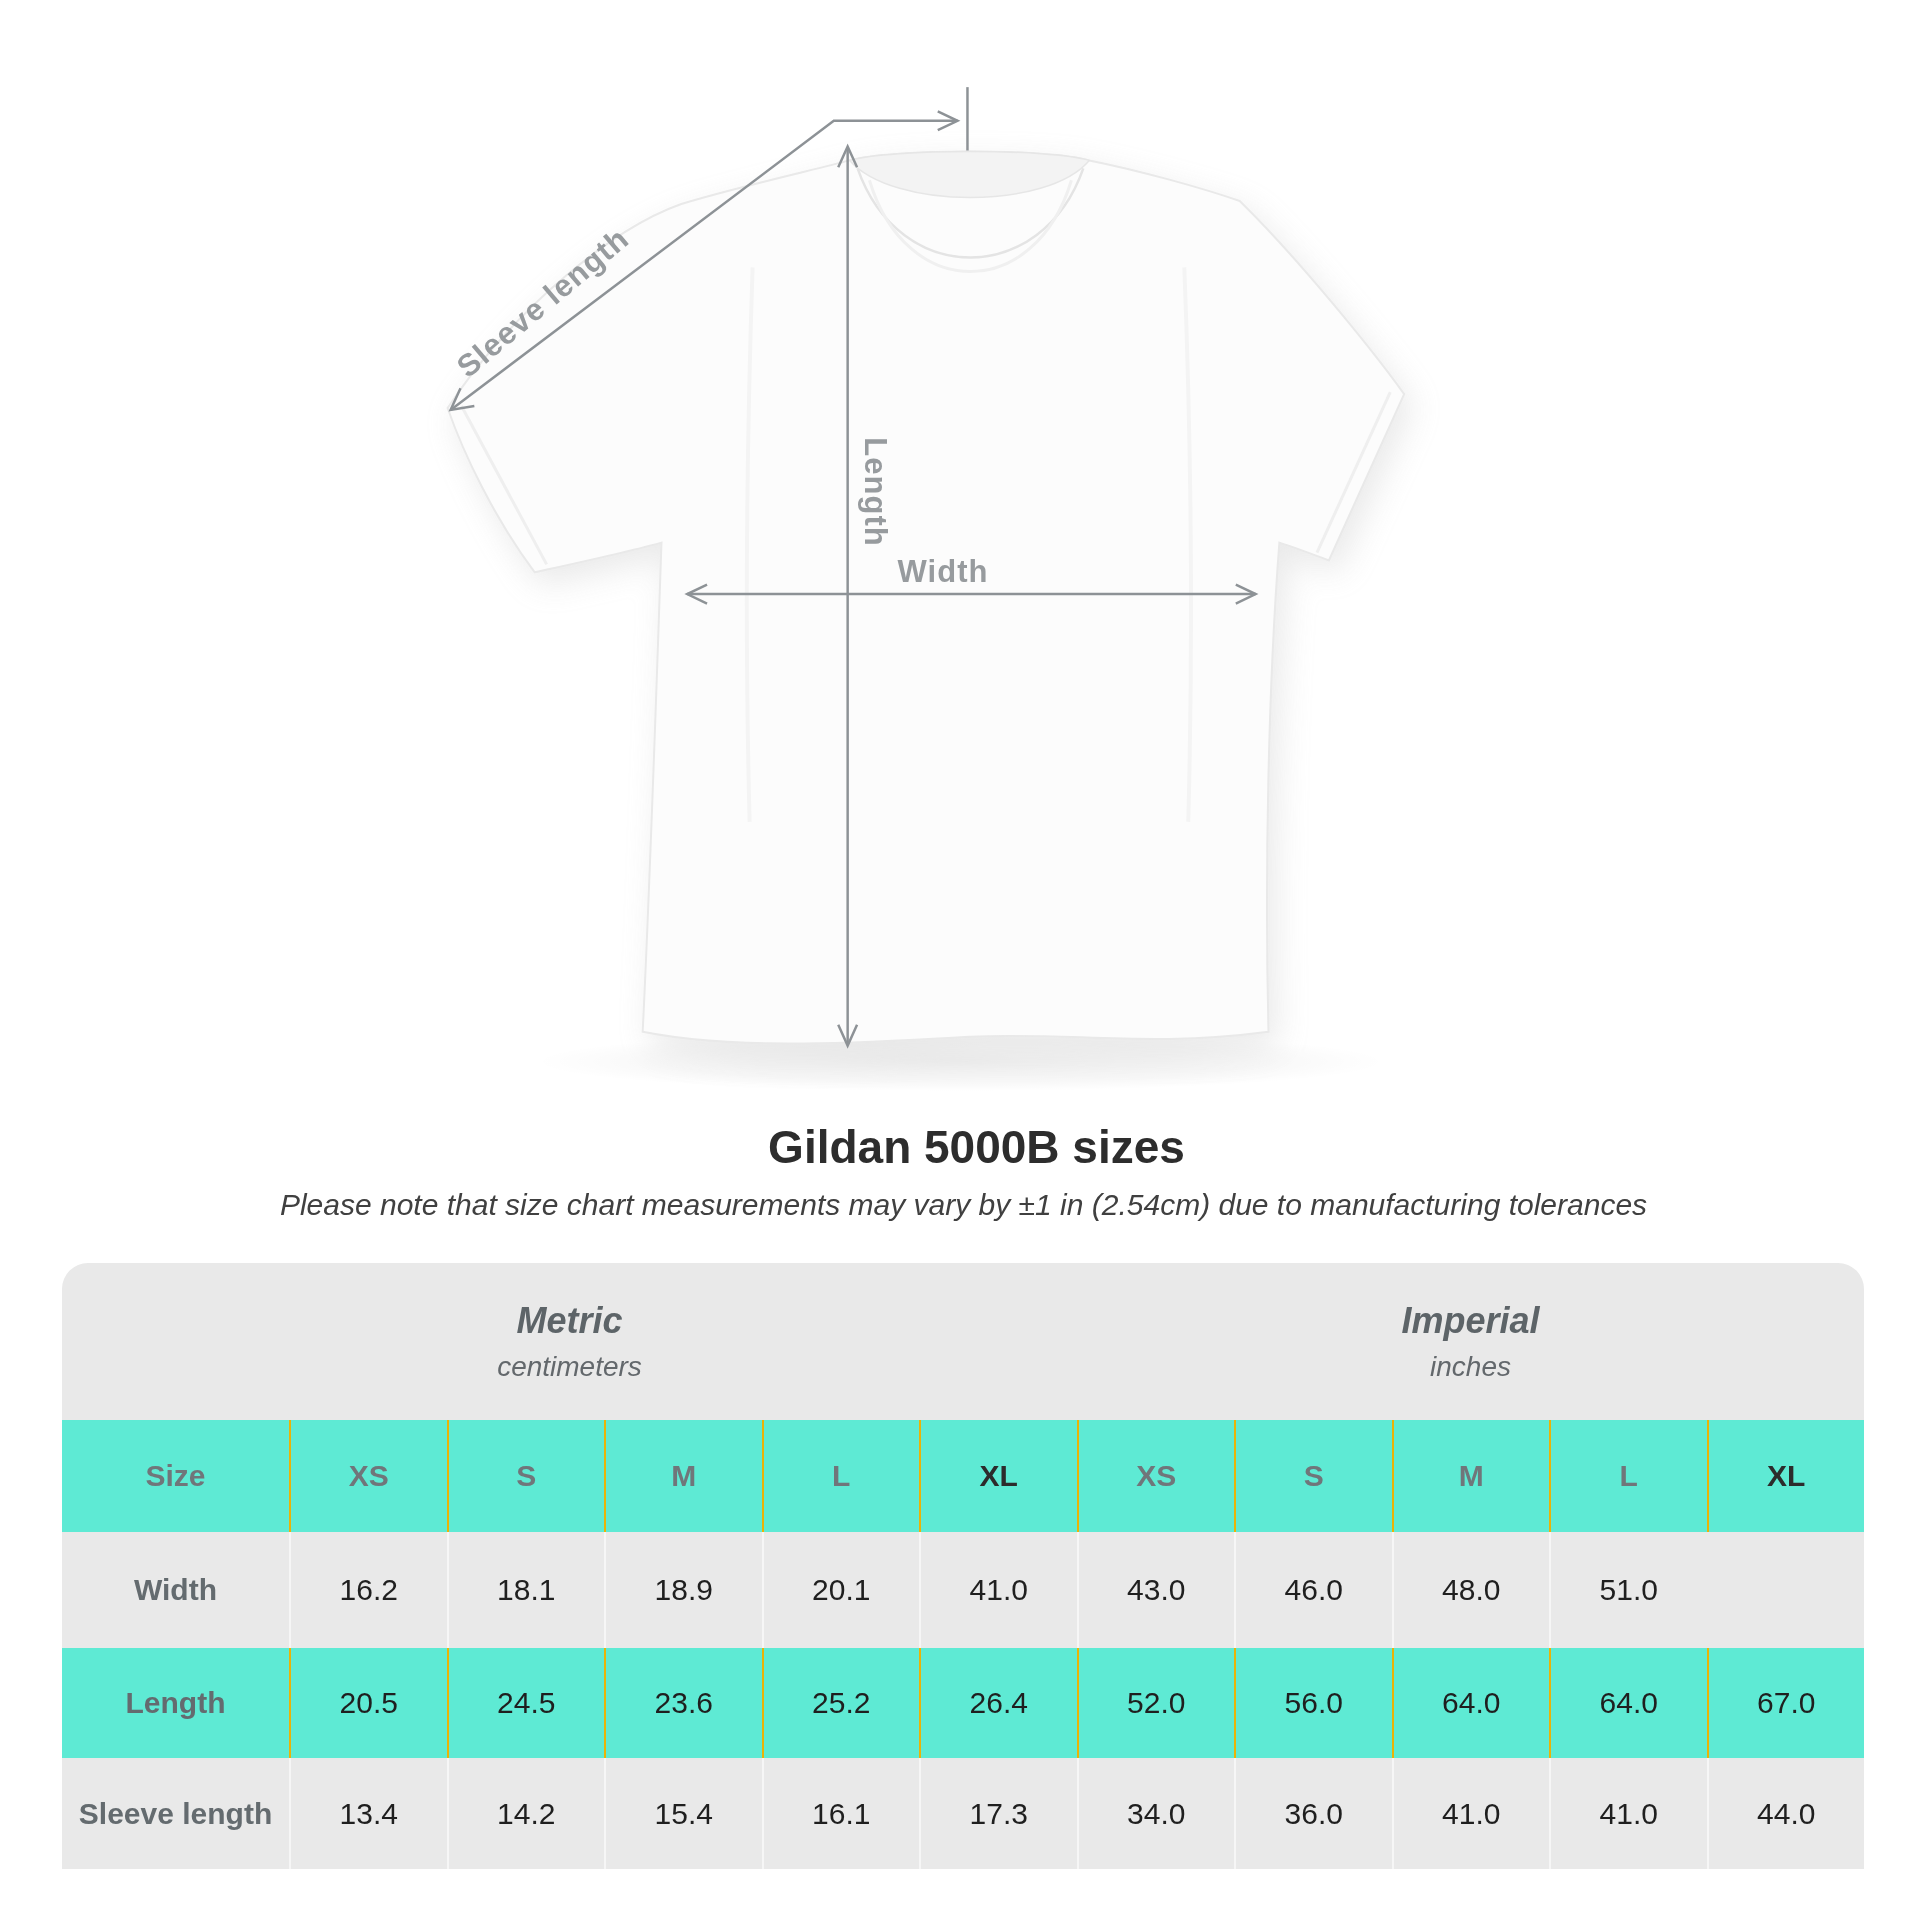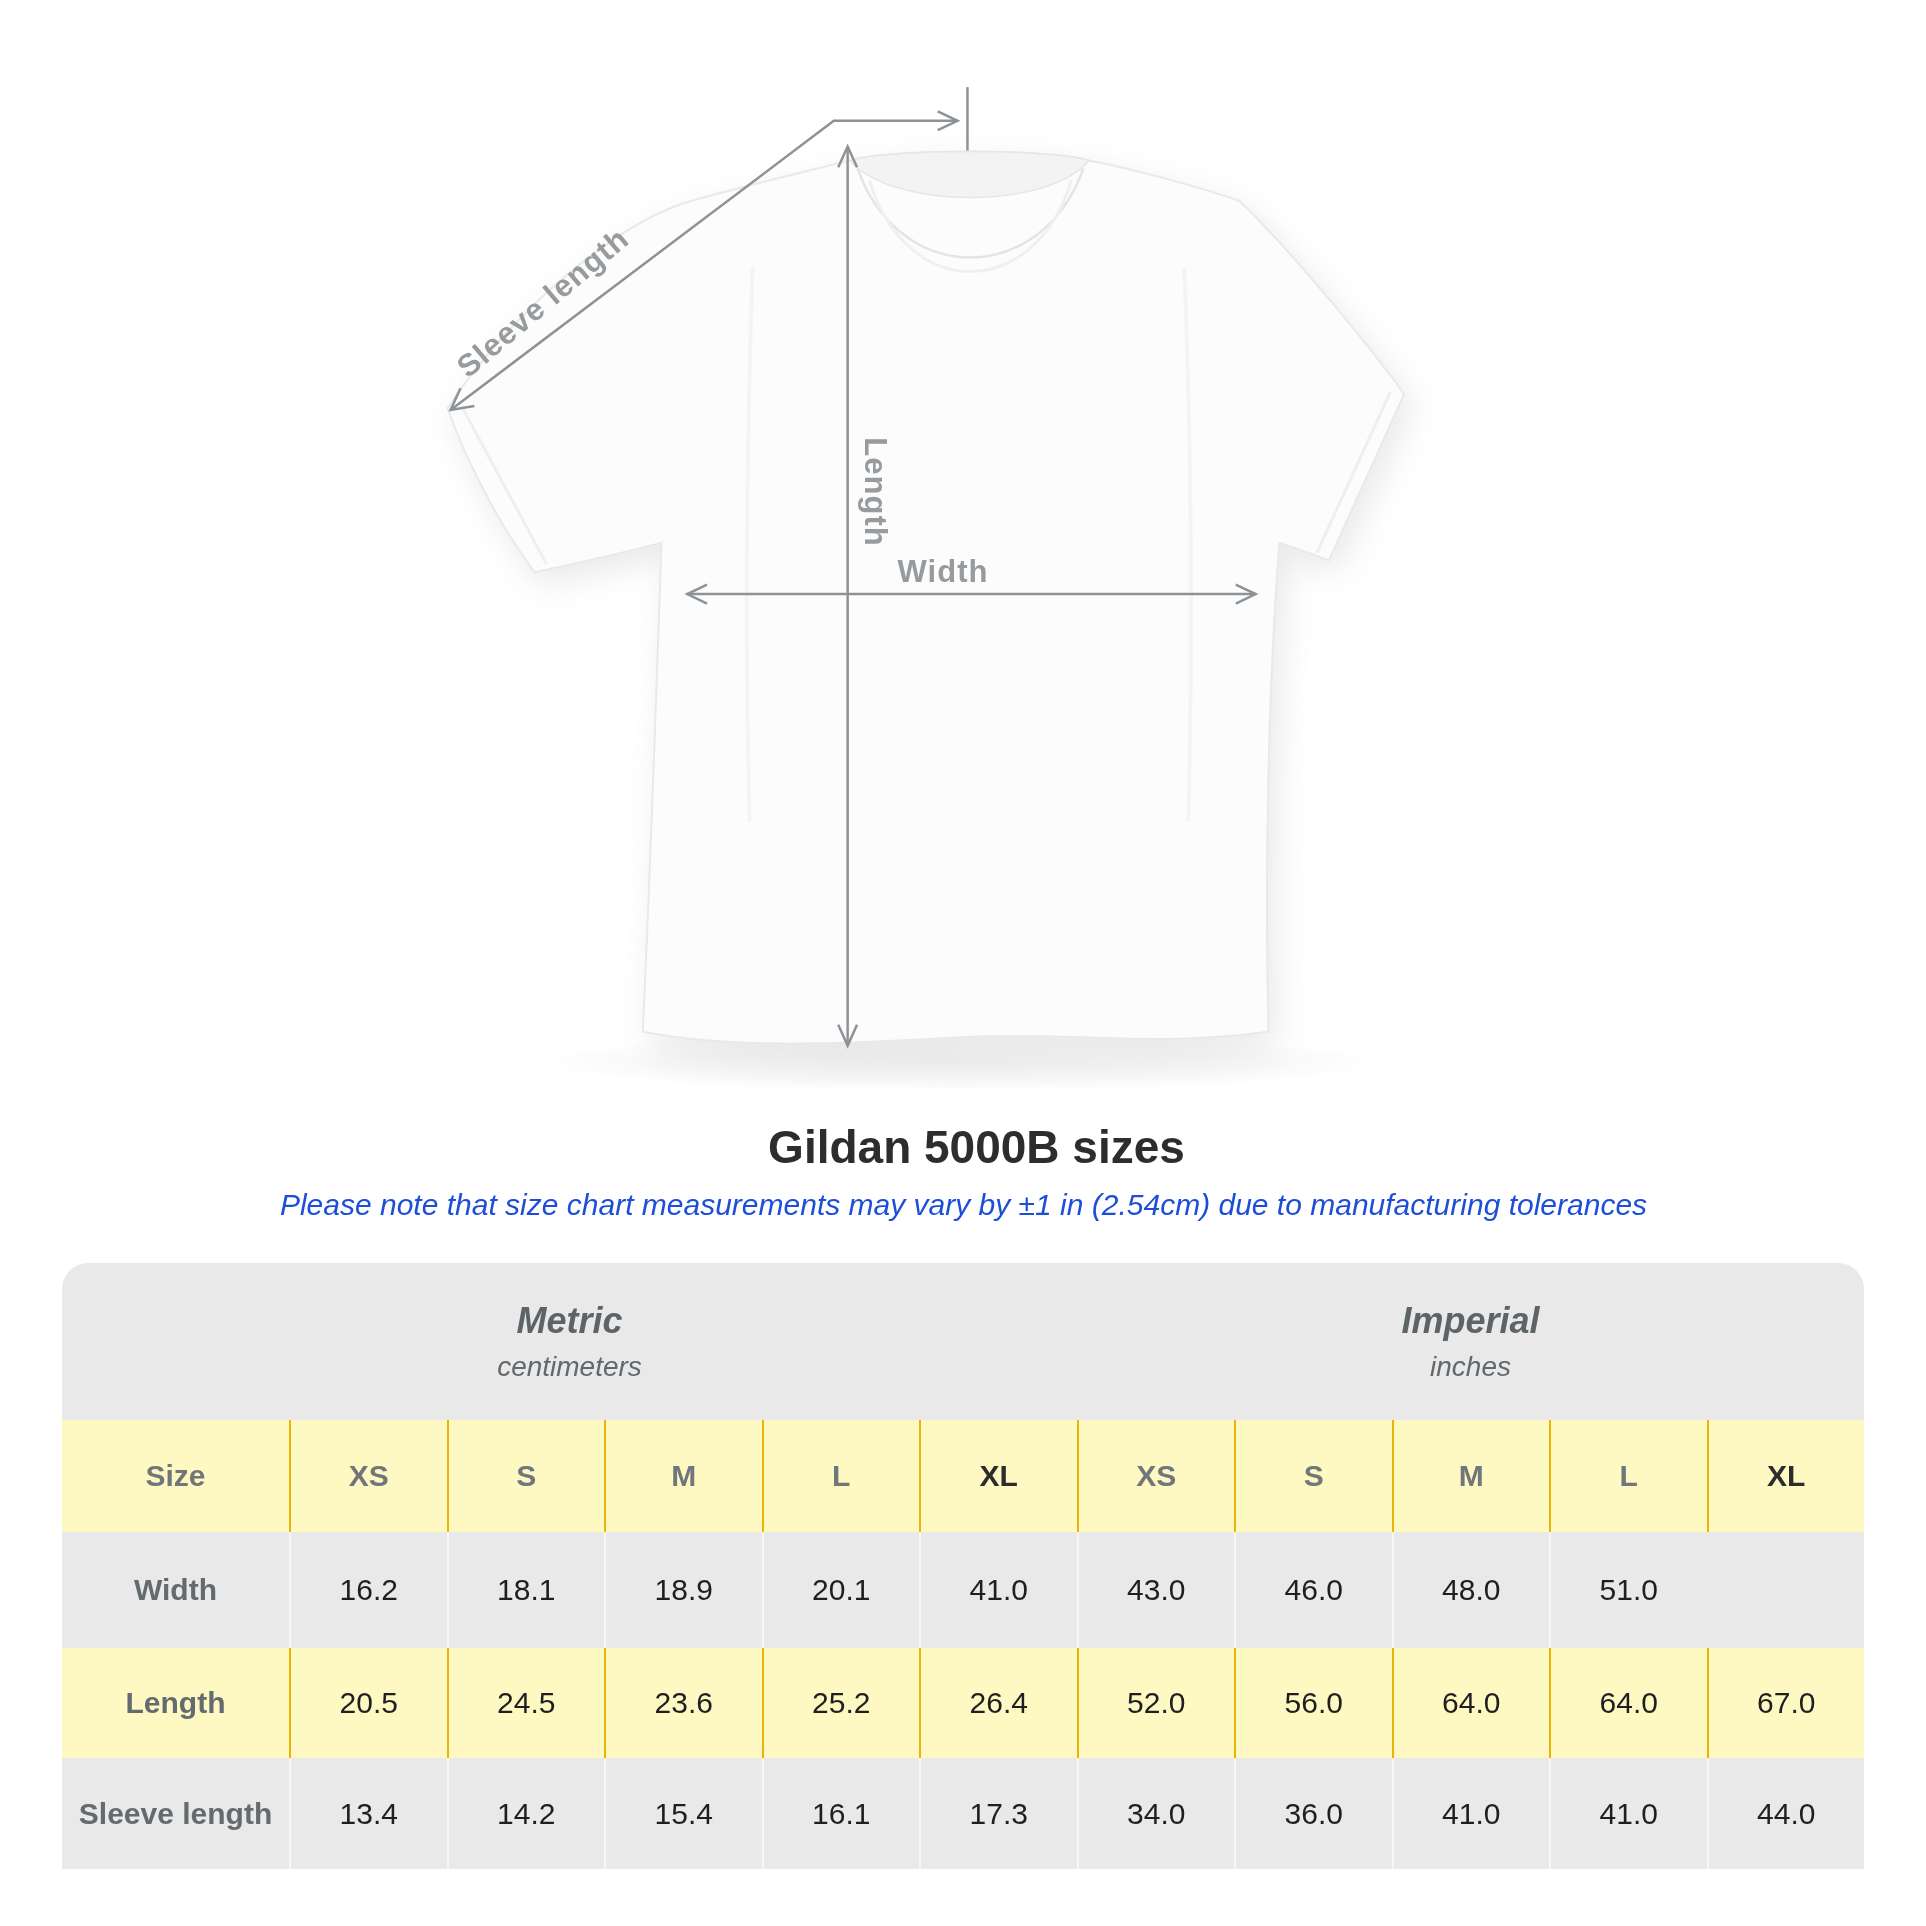--- a/index.html
+++ b/index.html
@@ -11,37 +11,37 @@
   .shirt-svg{position:absolute;left:0;top:0;}
   .measure-label{
     position:absolute;transform:translate(-50%,-50%);
     color:#979b9e;font-weight:bold;font-size:31px;letter-spacing:1px;white-space:nowrap;
   }
   .measure-label.sleeve{transform:translate(-50%,-50%) rotate(-40deg);}
   .measure-label.length{transform:translate(-50%,-50%) rotate(90deg);}
   
   .heading{position:absolute;left:0;top:1121px;width:100%;text-align:center;}
   .heading .title{font-size:46px;font-weight:bold;color:#2d2d2d;line-height:1.15;padding-left:26px;}
-  .heading .subtitle{margin-top:14px;font-size:30px;font-style:italic;color:#1d4ed8;}
+  .heading .subtitle{margin-top:14px;font-size:30px;font-style:italic;color:#404040;}
   
   .sizetable{position:absolute;left:62px;top:1263px;width:1802px;font-size:30px;}
   .band{display:grid;grid-template-columns:1015px 787px;height:157px;}
   .band .group{
     background:#e9e9e9;display:flex;flex-direction:column;align-items:center;justify-content:center;gap:9px;
   }
   .band .group:first-child{border-radius:26px 0 0 0;}
   .band .group:last-child{border-radius:0 26px 0 0;}
   .band .gname{font-size:36px;font-weight:bold;font-style:italic;color:#5d6468;}
   .band .gunit{font-size:28px;font-style:italic;color:#63686c;}
   .trow{display:grid;grid-template-columns:227px repeat(10,1fr);}
   .trow .c{display:flex;align-items:center;justify-content:center;}
   .trow .c + .c{border-left:2px solid #eab308;}
   .trow.gray{background:#e9e9e9;}
   .trow.gray .c + .c{border-left:2px solid #f6f6f6;}
-  .trow.white{background:#fef9c3;}
+  .trow.white{background:#5eead4;}
   .r-size{height:112px;}
   .r-width{height:116px;}
   .r-length{height:110px;}
   .r-sleeve{height:111px;}
   .r-sleeve .c:first-child{border-radius:0 0 0 26px;}
   .r-sleeve .c:last-child{border-radius:0 0 26px 0;}
   .hdr{color:#70767a;font-weight:bold;}
   .hdr.dark{color:#2c2c2c;}
   .rowlab{color:#646b6f;font-weight:bold;}
   .val{color:#1f1f1f;}

